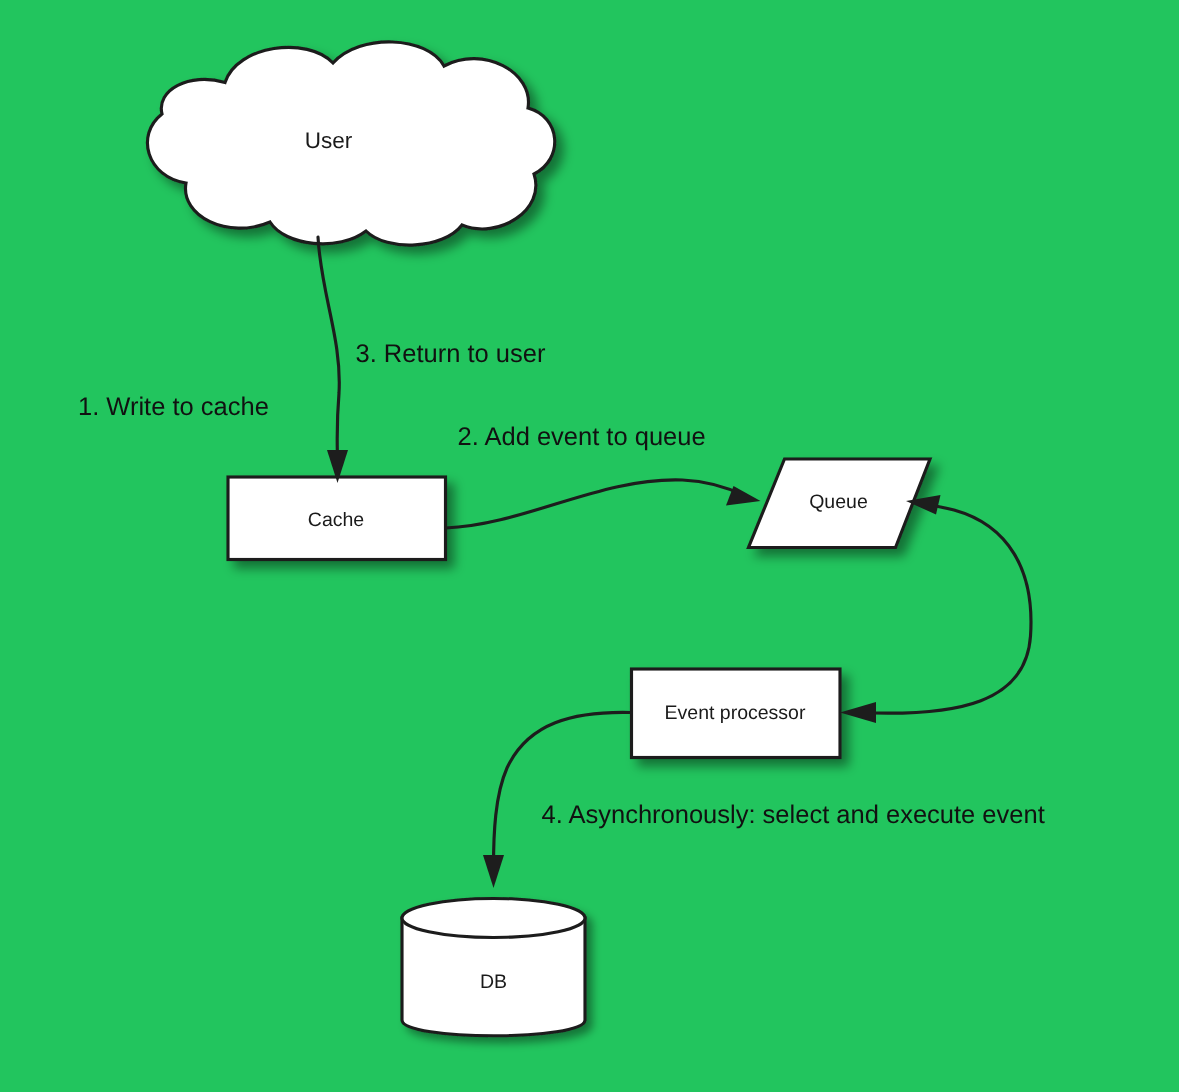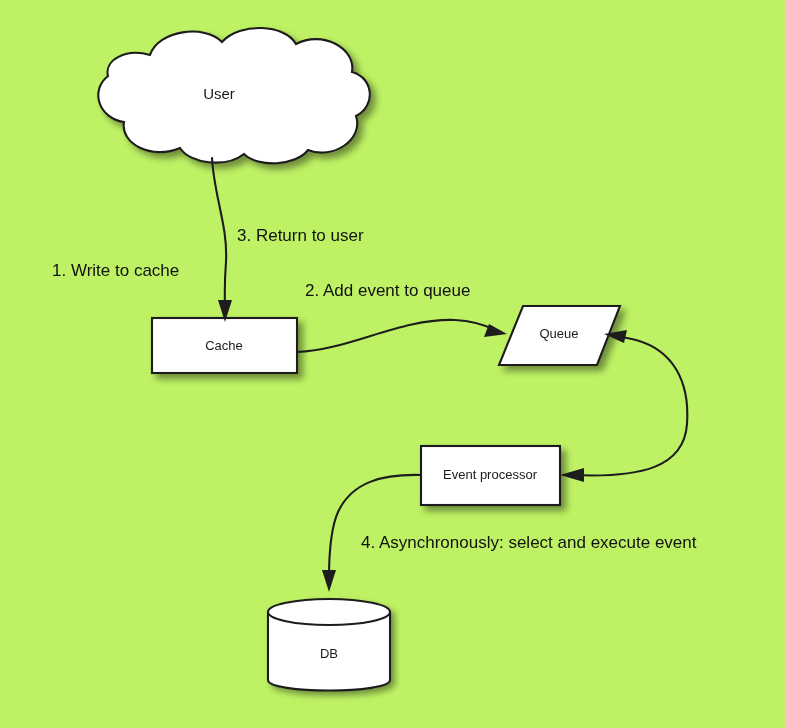--- a/index.html
+++ b/index.html
@@ -10,21 +10,21 @@
   body {
     width: 786px;
     height: 728px;
     font-family: "Liberation Sans", sans-serif;
     overflow: hidden;
   }
   #diagram-root {
     position: relative;
     width: 786px;
     height: 728px;
-    background: #bef264;
+    background: #22c55e;
   }
   svg#diagram-svg {
     position: absolute;
     top: 0;
     left: 0;
     width: 786px;
     height: 728px;
   }
   .node-label {
     font-family: "Liberation Sans", sans-serif;

